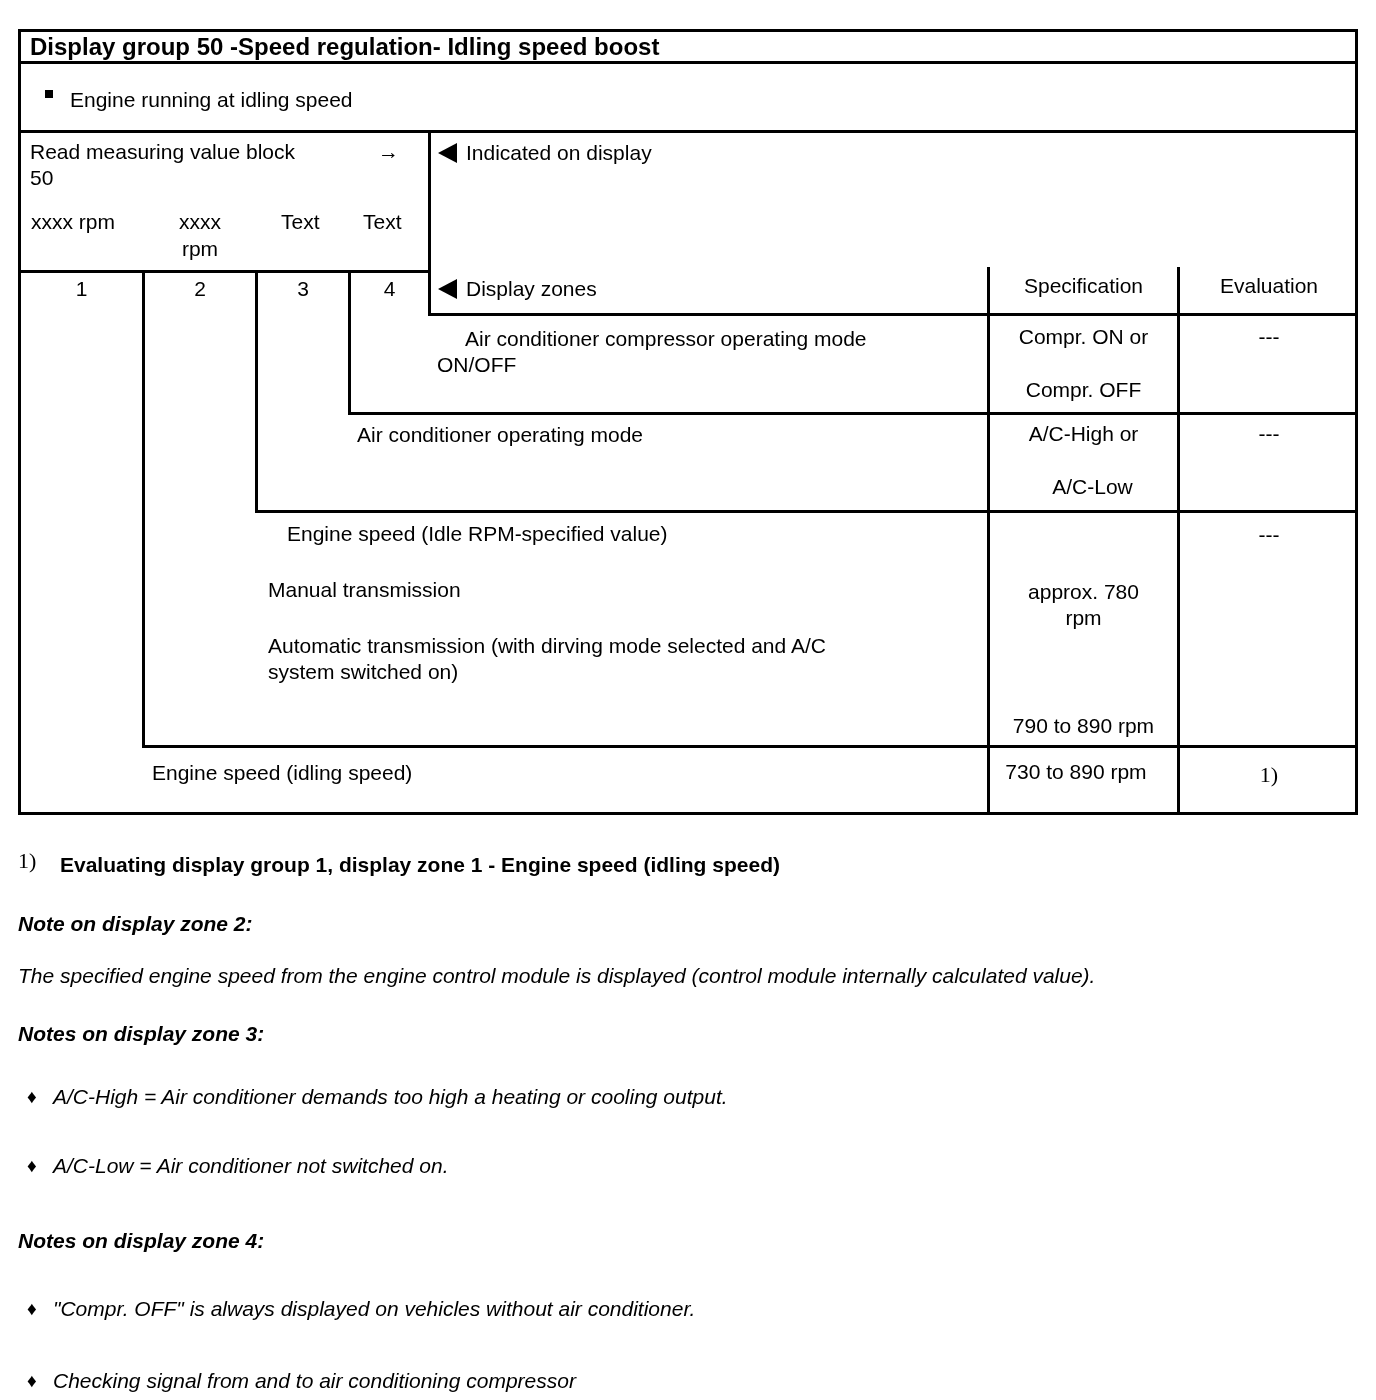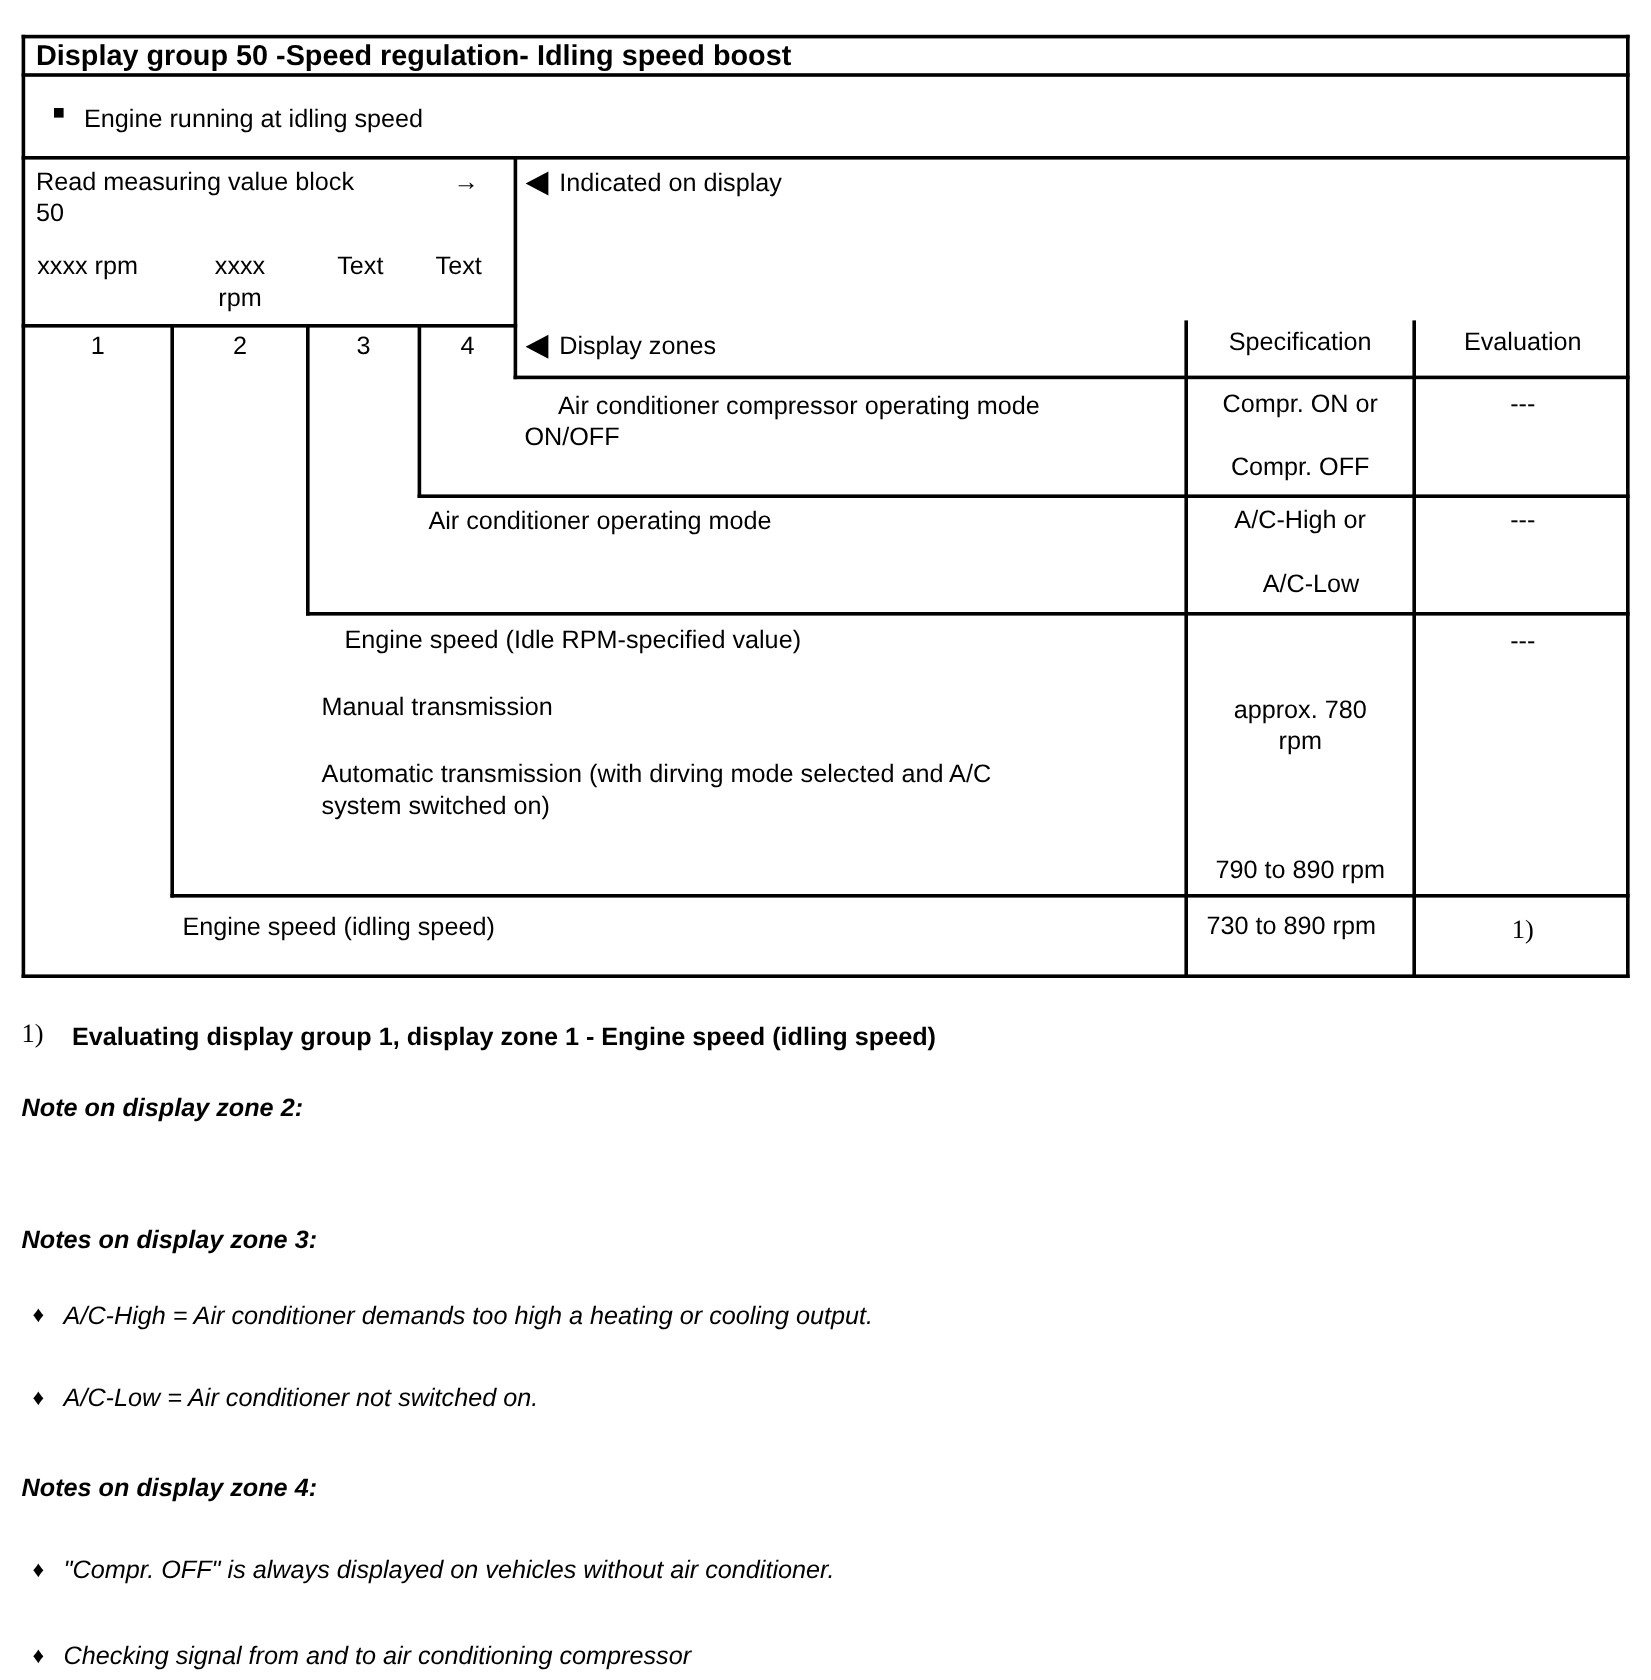--- a/index.html
+++ b/index.html
@@ -98,20 +98,21 @@
   <div class="t ctr" style="left:1180px;top:522px;width:178px;">---</div>
 
   <div class="t" style="left:152px;top:760px;">Engine speed (idling speed)</div>
   <div class="t ctr" style="left:990px;top:759px;width:172px;">730 to 890 rpm</div>
   <div class="t ctr serif" style="left:1180px;top:762px;width:178px;">1)</div>
 
   <div class="t serif" style="left:18px;top:848px;">1)</div>
   <div class="t b" style="left:60px;top:852px;">Evaluating display group 1, display zone 1 - Engine speed (idling speed)</div>
 
   <div class="t bi" style="left:18px;top:911px;">Note on display zone 2:</div>
+  <div class="t i" style="left:18px;top:963px;">The specified engine speed from the engine control module is displayed (control module internally calculated value).</div>
 
   <div class="t bi" style="left:18px;top:1021px;">Notes on display zone 3:</div>
   <div class="dia" style="left:27px;top:1085px;">♦</div>
   <div class="t i" style="left:53px;top:1084px;">A/C-High = Air conditioner demands too high a heating or cooling output.</div>
   <div class="dia" style="left:27px;top:1154px;">♦</div>
   <div class="t i" style="left:53px;top:1153px;">A/C-Low = Air conditioner not switched on.</div>
 
   <div class="t bi" style="left:18px;top:1228px;">Notes on display zone 4:</div>
   <div class="dia" style="left:27px;top:1297px;">♦</div>
   <div class="t i" style="left:53px;top:1296px;">"Compr. OFF" is always displayed on vehicles without air conditioner.</div>

